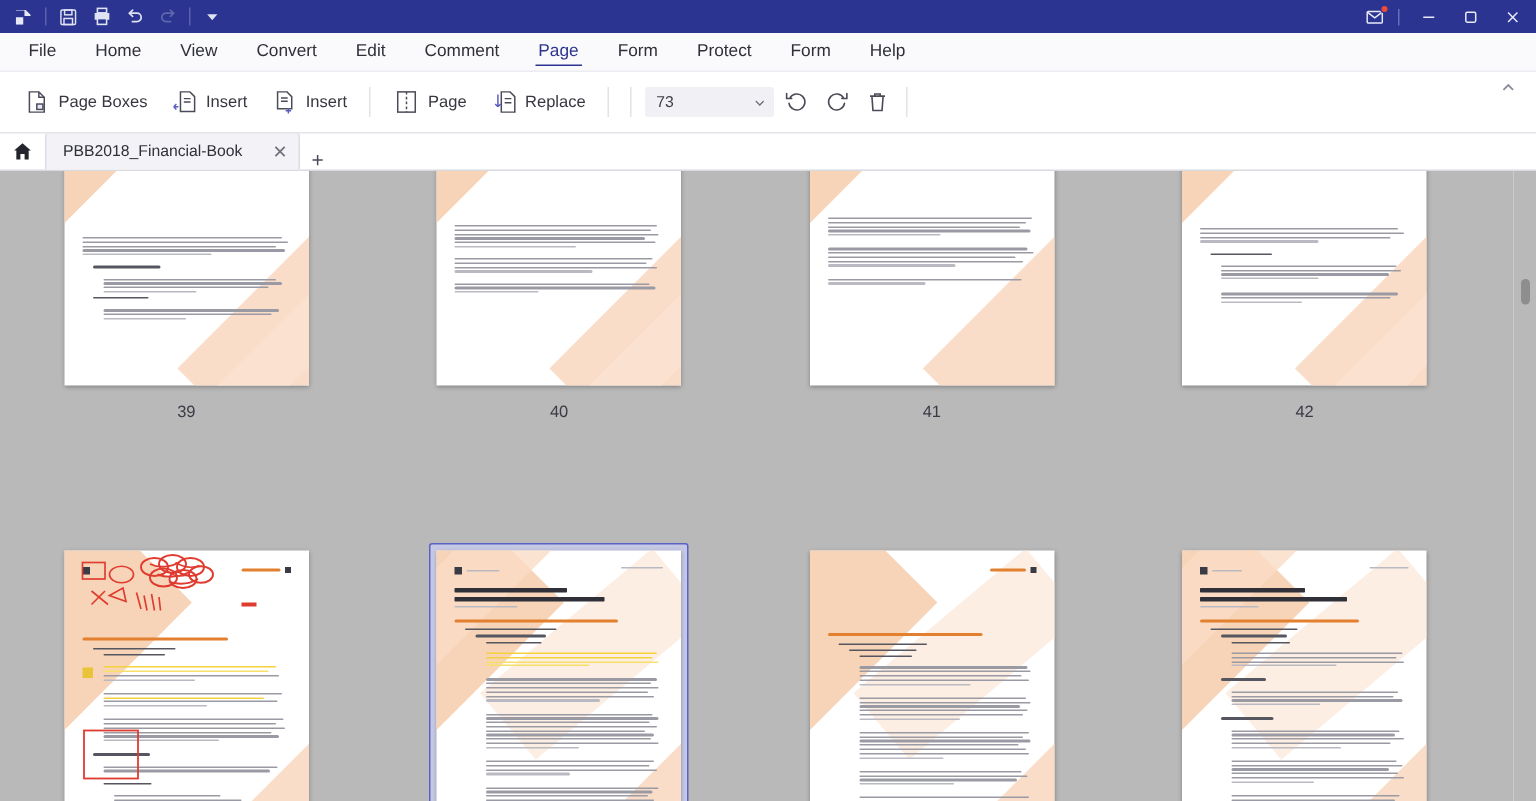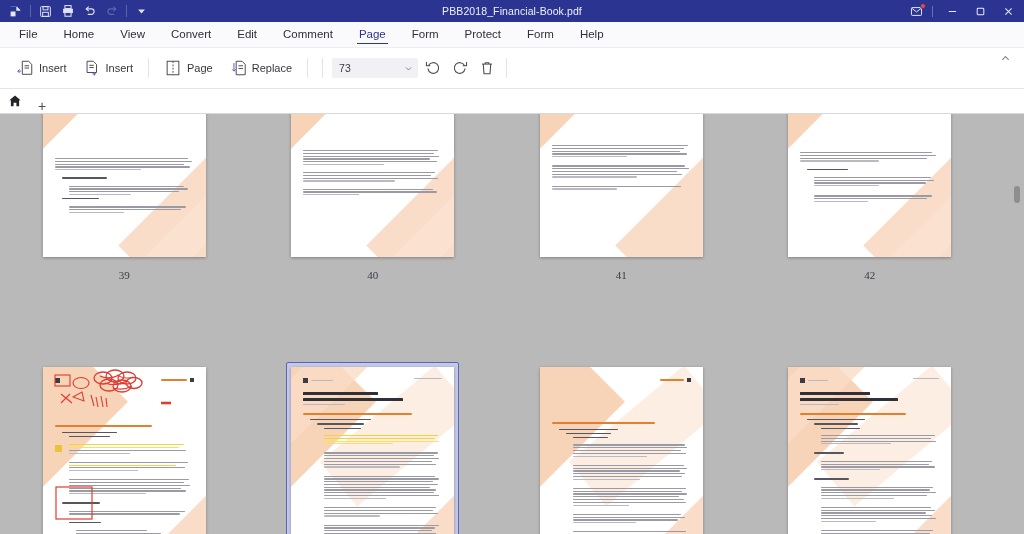--- a/index.html
+++ b/index.html
@@ -130,21 +130,20 @@
   
   .canvas {
     position: relative;
     height: 440px; background: #B9B9B9; overflow: hidden;
   }
   .grid {
     position: absolute; left: 0; right: 30px; top: 0;
     display: grid;
     grid-template-columns: repeat(4, 1fr);
     justify-items: center;
-    font-family: Liberation Serif, serif;
   }
   .row1 { top: -90px; }
 
   .cell { display: flex; flex-direction: column; align-items: center; }
   .thumb-frame {
     padding: 4px; border: 1px solid transparent; border-radius: 2px;
   }
   .cell.selected .thumb-frame {
     border-color: #5a63c4; background: #C6C9E4;
   }
@@ -269,21 +268,20 @@
       </svg>
     </div>
     <div class="qat-sep"></div>
     <div class="qat-btn">
       <svg width="11" height="11" viewBox="0 0 16 16">
         <path d="M3 5h10l-5 6z" fill="#dfe2f2"></path>
       </svg>
     </div>
   </div>
 
-  <div class="title-text">PBB2018_Financial-Book.pdf</div>
 
   <div class="win-controls">
     <div class="mail-wrap">
       <svg width="13" height="13" viewBox="0 0 16 16" fill="none" stroke="#e8eaf8" stroke-width="1.2">
         <rect x="1.8" y="3.2" width="12.4" height="9.6" rx="1"></rect>
         <path d="m2.4 4.2 5.6 4.3 5.6-4.3"></path>
       </svg>
       <span class="mail-dot"></span>
     </div>
     <div class="win-sep"></div>
@@ -314,20 +312,28 @@
   <div class="menu-item">Comment</div>
   <div class="menu-item active">Page</div>
   <div class="menu-item">Form</div>
   <div class="menu-item">Protect</div>
   <div class="menu-item">Form</div>
   <div class="menu-item">Help</div>
 </div>
 
 <div class="ribbon">
 
+  <div class="rb-btn">
+    <svg class="rb-ico" viewBox="0 0 20 20" fill="none" stroke="#4a4b57" stroke-width="1.1">
+      <path d="M4 2.5h7l4 4v11H4z"></path>
+        <path d="M11 2.5v4h4"></path>
+      <rect x="9.5" y="11.5" width="4.5" height="4" fill="#e7e9f7"></rect>
+    </svg>
+    <span class="lbl">Page Boxes</span>
+  </div>
 
   <div class="rb-btn">
     <svg class="rb-ico" viewBox="0 0 20 20" fill="none" stroke="#4a4b57" stroke-width="1.1">
       <path d="M7 2.5h7l3.5 3.5V17H7z"></path>
         <path d="M9.5 7.5h5M9.5 10h5"></path>
       <path d="M5.5 13.5H2m0 0 2-2m-2 2 2 2" stroke="#5a5bc0"></path>
     </svg>
     <span class="lbl">Insert</span>
   </div>
 
@@ -399,20 +405,24 @@
       <path d="M2.5 7.5 6 4l3.5 3.5"></path>
     </svg>
   </div>
 </div>
 
 <div class="tabbar">
   <div class="home-tab">
     <svg width="14" height="14" viewBox="0 0 16 16" fill="#24252c">
       <path d="M8 1.8 1.6 7.2h1.7v6.9h3.1V9.9h3.2v4.2h3.1V7.2h1.7z"></path>
     </svg>
+  </div>
+  <div class="doc-tab">
+    <span class="lbl">PBB2018_Financial-Book</span>
+    <span class="tab-close">✕</span>
   </div>
   <div class="new-tab">+</div>
 </div>
 
 <div class="canvas">
 
   <div class="grid row1">
 
     <div class="cell">
       <div class="thumb-frame">

